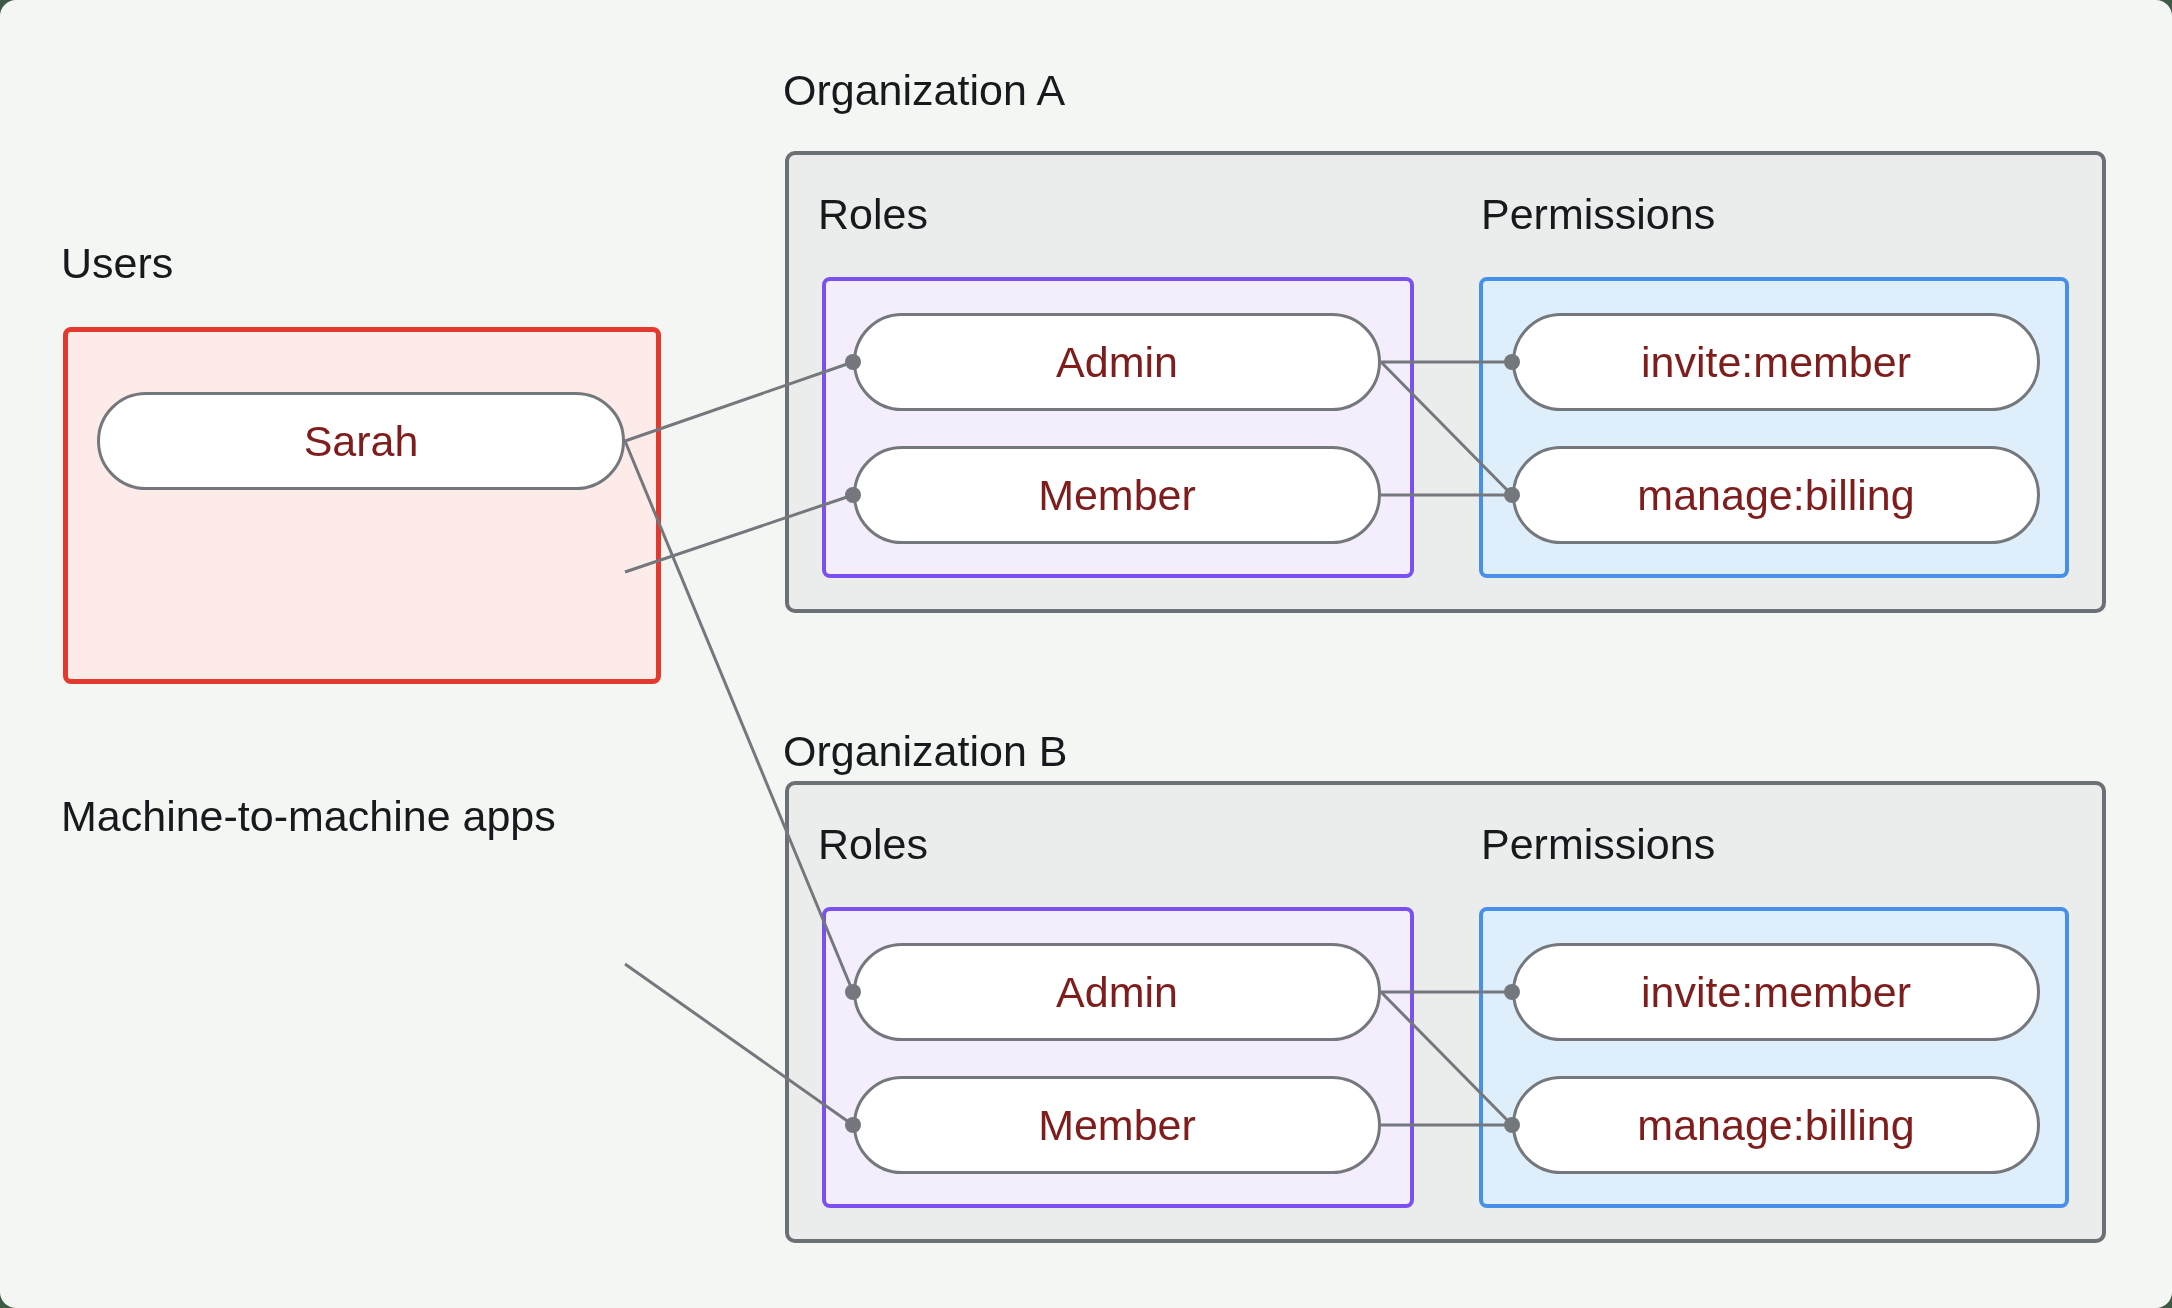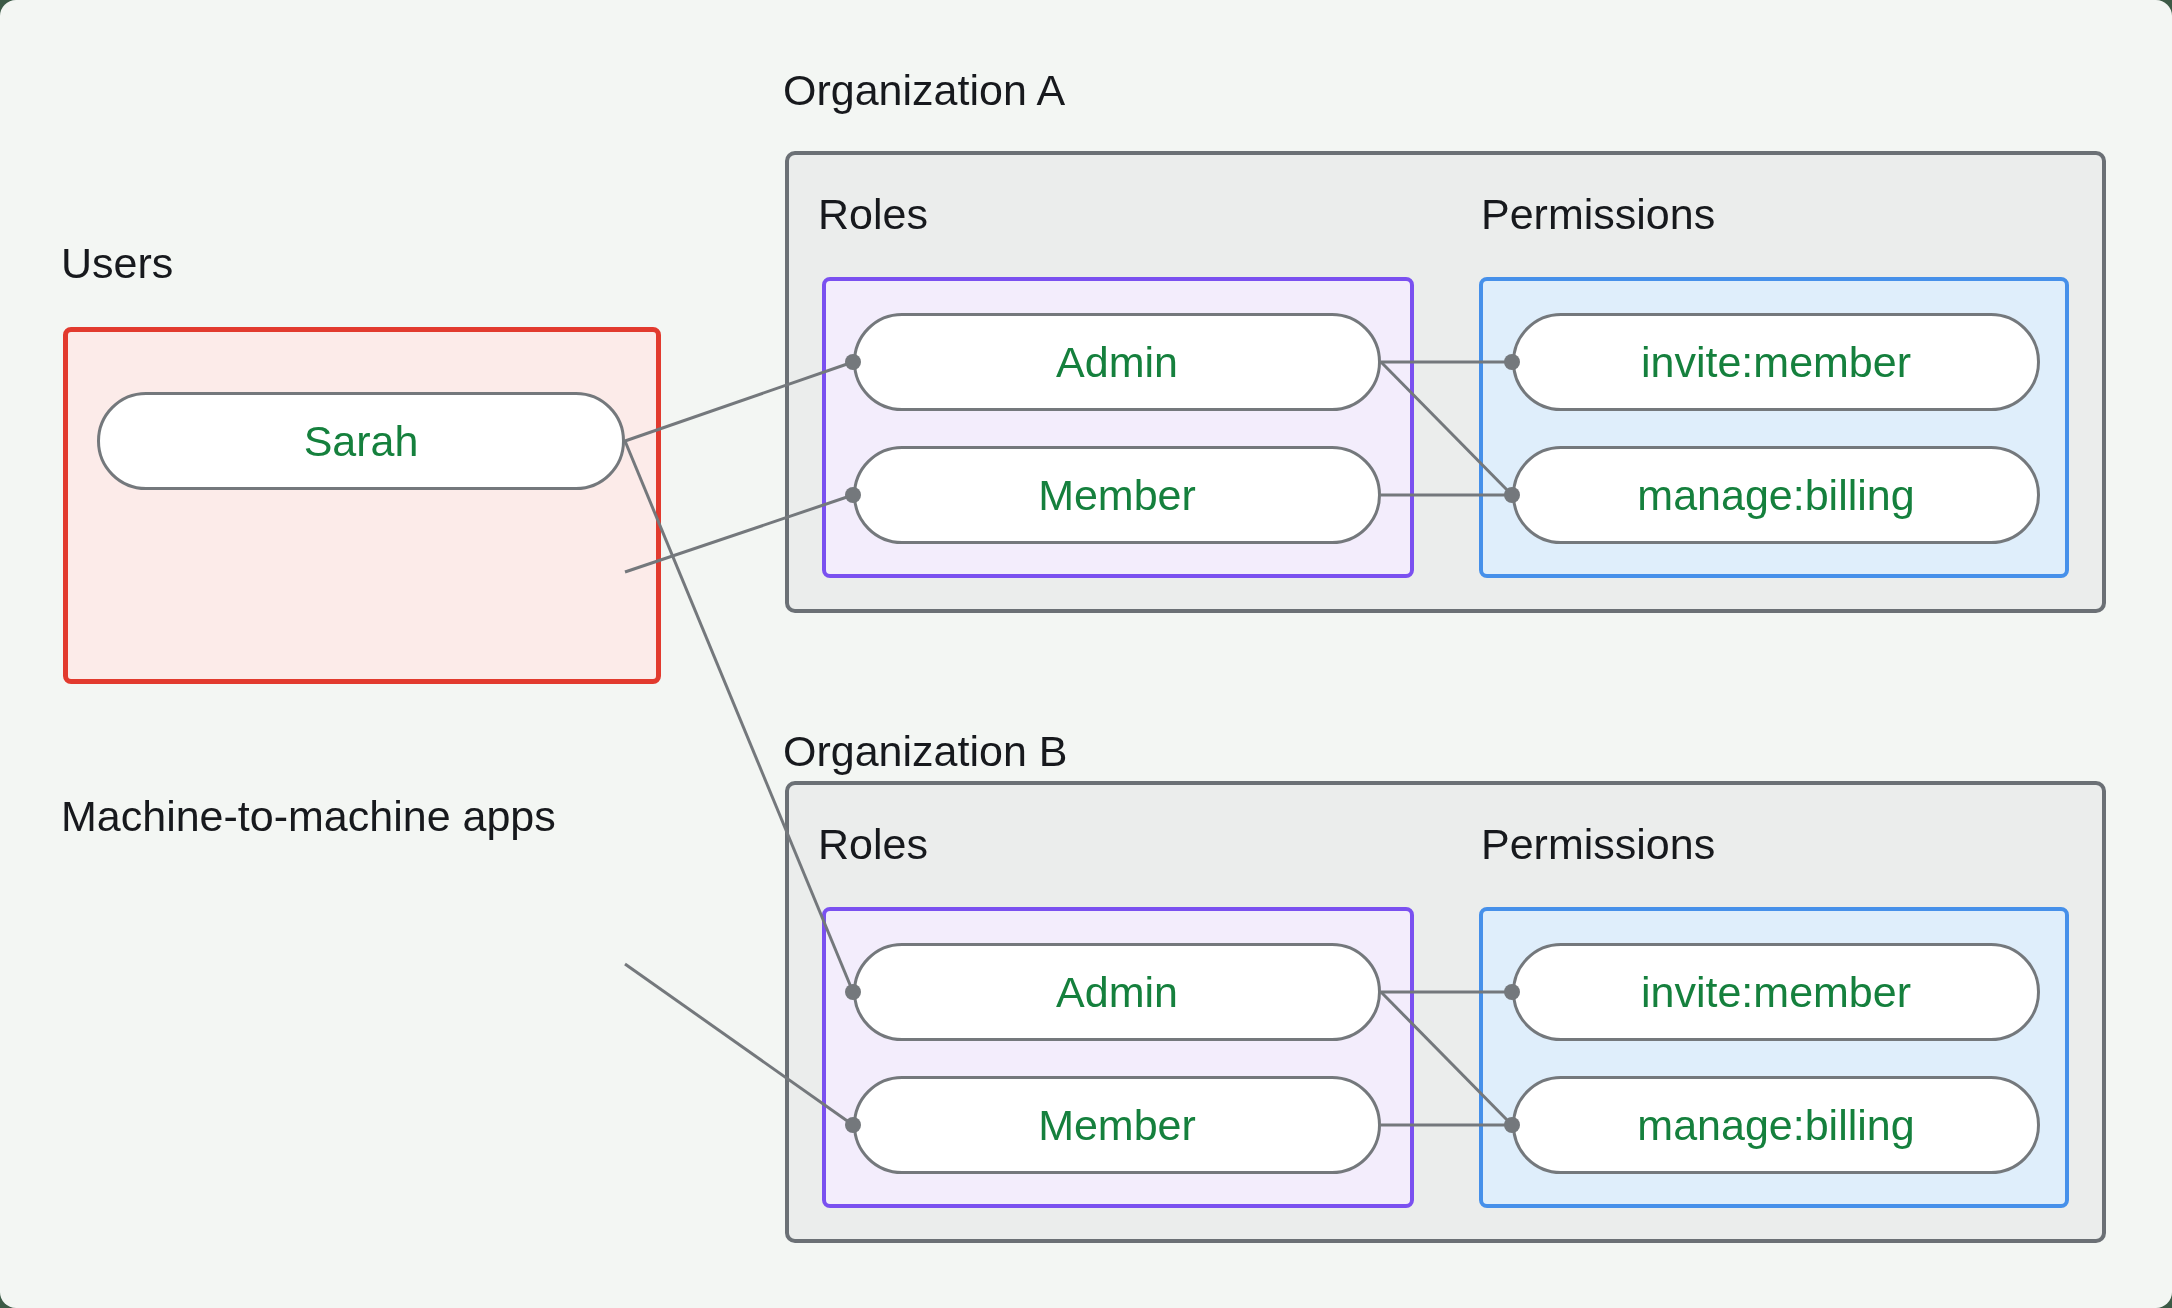--- a/index.html
+++ b/index.html
@@ -31,21 +31,21 @@
   .roles-box   { left: 822px;  width: 592px; height: 301px; background: #f3edfc; border: 4px solid #7a50f0; border-radius: 8px; }
   .perms-box   { left: 1479px; width: 590px; height: 301px; background: #dfeefb; border: 4px solid #4690ea; border-radius: 8px; }
   .row1 { top: 277px; }
   .row2 { top: 907px; }
   .pill {
     position: absolute; box-sizing: border-box;
     width: 528px; height: 98px;
     background: #ffffff;
     border: 3px solid #74787c;
     border-radius: 49px;
-    font-size: 43px; color: #15803d;
+    font-size: 43px; color: #7f1d1d;
     display: flex; align-items: center; justify-content: center;
     white-space: nowrap;
   }
   .overlay {
     position: absolute; left: 0; top: 0;
     width: 2172px; height: 1308px;
     pointer-events: none;
   }
   .edge { stroke: #74787c; stroke-width: 3px; fill: none; }
   .dot  { fill: #74787c; stroke: none; }

